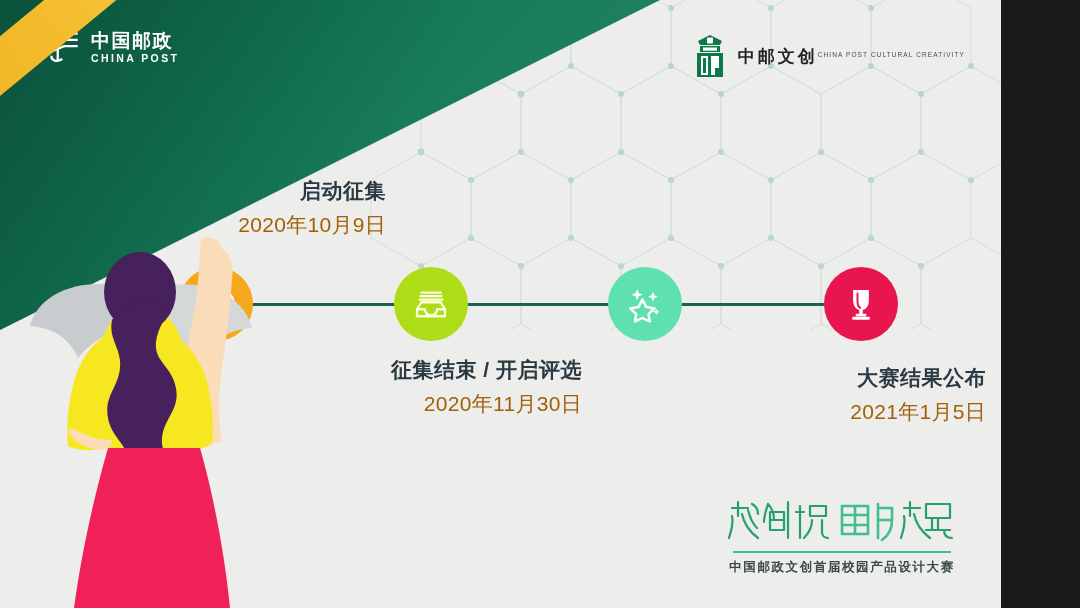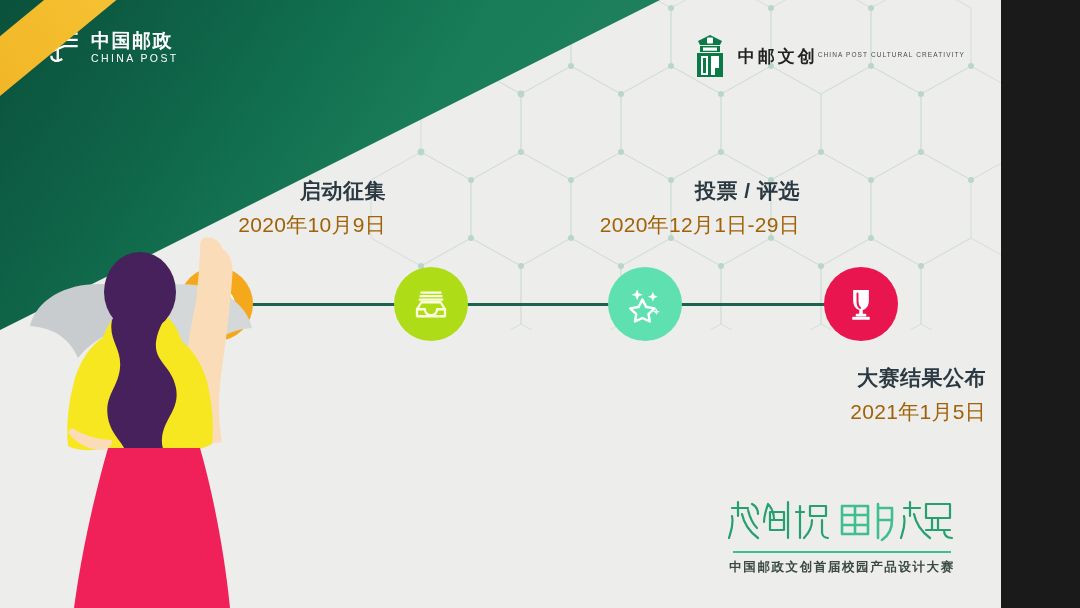--- a/index.html
+++ b/index.html
@@ -22,21 +22,21 @@
     position:absolute;left:0;top:0;width:700px;height:350px;
     background:linear-gradient(120deg,rgba(8,60,45,.55) 0%,rgba(8,60,45,0) 55%);
     clip-path:polygon(0 0, 660px 0, 0 330px);
   }
 
   
   .cp-logo{position:absolute;left:46px;top:30px;display:flex;align-items:center;gap:9px;}
   .cp-mark{width:36px;height:34px;flex:none;}
   .cp-words{display:flex;flex-direction:column;line-height:1;}
   .cp-cn{font-size:19px;color:#fff;letter-spacing:1.5px;font-weight:700;}
-  .cp-en{font-size:10.5px;color:#fff;letter-spacing:2.4px;margin-top:3px;font-weight:400;}
+  .cp-en{font-size:10.5px;color:#fff;letter-spacing:2.4px;margin-top:3px;font-weight:700;}
 
   
   .ribbon{
     position:absolute;left:-52px;top:86px;width:360px;height:46px;
     background:linear-gradient(90deg,#f0b323 0%,#f5c132 55%,#f7c93c 100%);
     transform:rotate(-39.5deg);transform-origin:left center;
     display:flex;align-items:center;justify-content:flex-end;
     padding-right:16px;box-sizing:border-box;
   }
 
@@ -214,25 +214,25 @@
     <svg viewBox="0 0 48 48">
       <g fill="none" stroke="#fbffe0" stroke-width="2.6" stroke-linecap="round" stroke-linejoin="round">
         <path d="M13 11 H35"></path>
         <path d="M12 15 H36"></path>
         <path d="M11 19 H37"></path>
         <path d="M13 22 L8 30 V38 H40 V30 L35 22 Z"></path>
         <path d="M8 30 H17 A7 7 0 0 0 31 30 H40"></path>
       </g>
     </svg>
   </div>
-
-  <div class="lbl" style="left:500px;top:178px;width:300px;">
-    <div class="t">投票 / 评选</div>
-    <div class="d">2020年12月1日-29日</div>
-  </div>
+  <div class="lbl" style="left:282px;top:357px;width:300px;">
+    <div class="t">征集结束 / 开启评选</div>
+    <div class="d">2020年11月30日</div>
+  </div>
+
   <div class="node" style="left:608px;top:267px;background:#5fe0b0;">
     <svg viewBox="0 0 48 48">
       <g fill="none" stroke="#ffffff" stroke-width="2.8" stroke-linejoin="round">
         <path d="M21 19 L25.5 27.5 L35 29 L28 35.5 L29.5 44 L21 40 L12.5 44 L14 35.5 L7 29 L16.5 27.5 Z"></path>
       </g>
       <g fill="#ffffff">
         <path d="M15 7 L16.8 11.6 L21.4 13.4 L16.8 15.2 L15 19.8 L13.2 15.2 L8.6 13.4 L13.2 11.6 Z"></path>
         <path d="M33 10 L34.6 14 L38.6 15.6 L34.6 17.2 L33 21.2 L31.4 17.2 L27.4 15.6 L31.4 14 Z"></path>
         <path d="M37 29 L38.1 31.7 L40.8 32.8 L38.1 33.9 L37 36.6 L35.9 33.9 L33.2 32.8 L35.9 31.7 Z"></path>
       </g>

